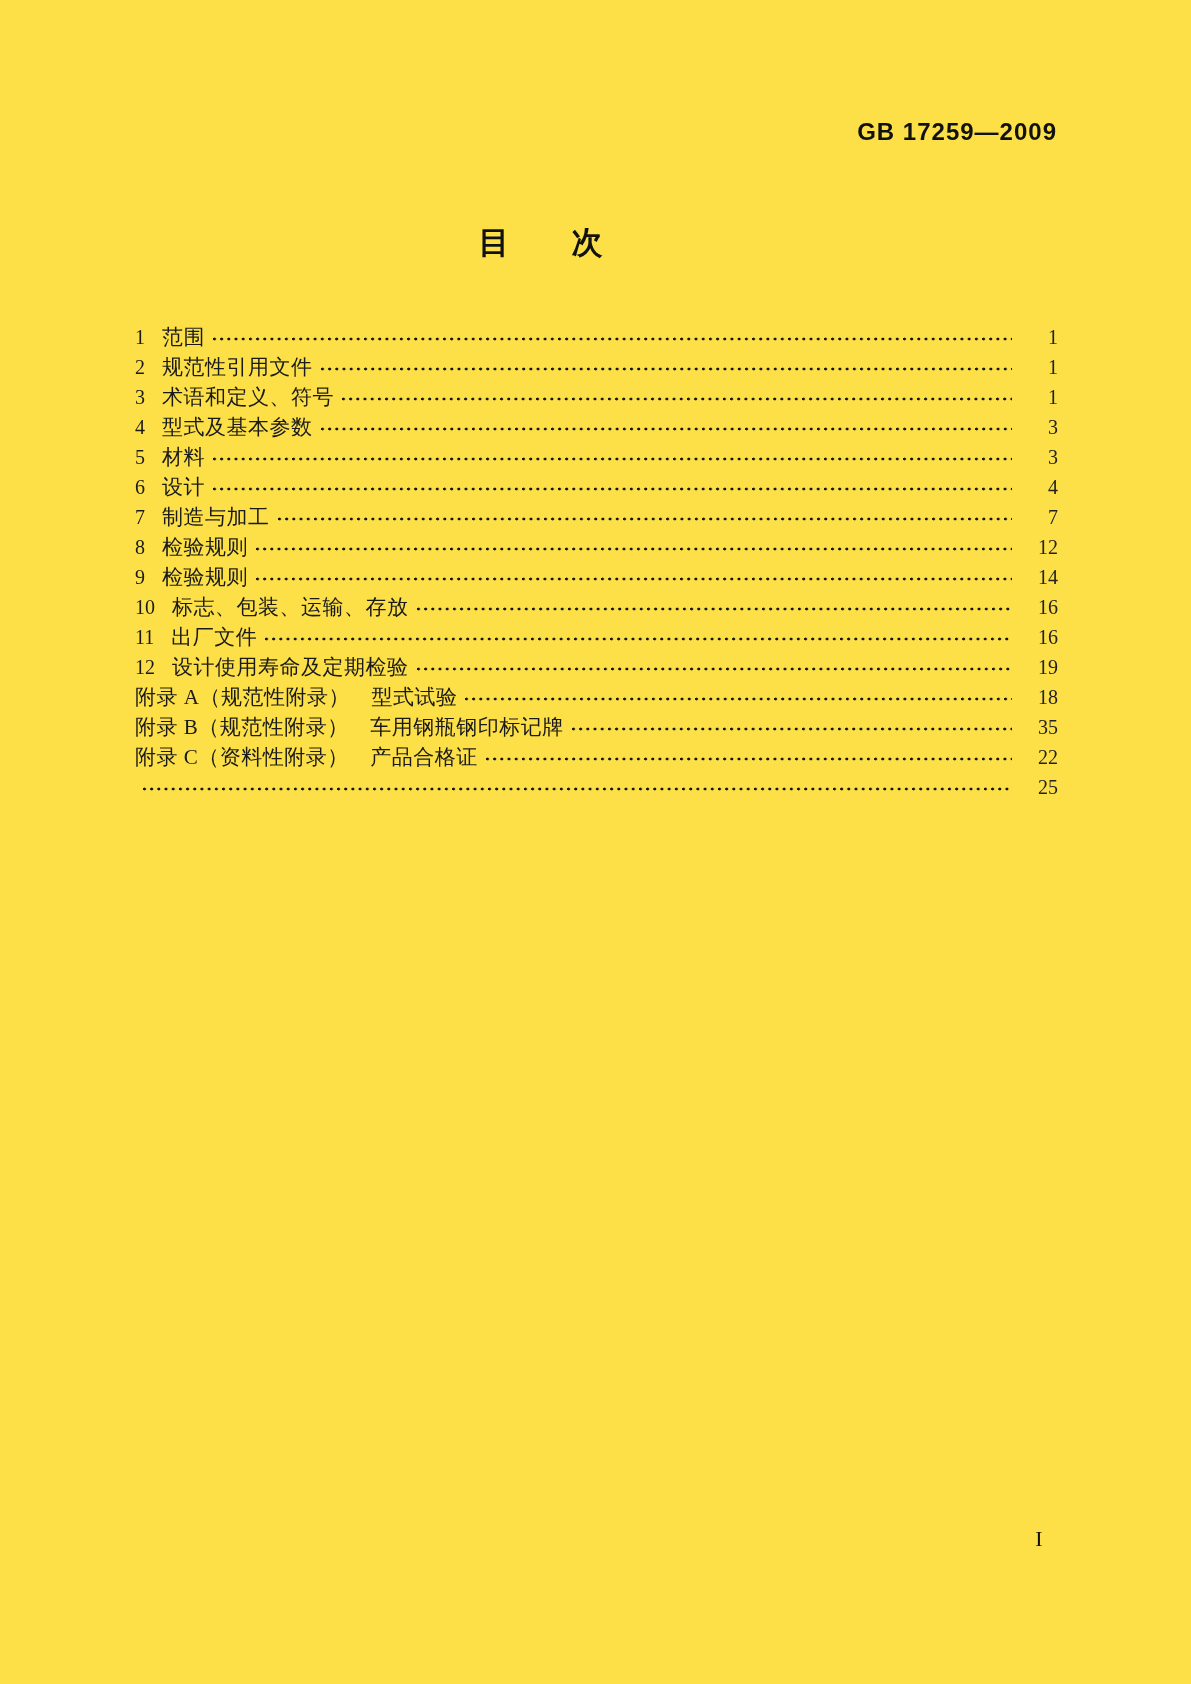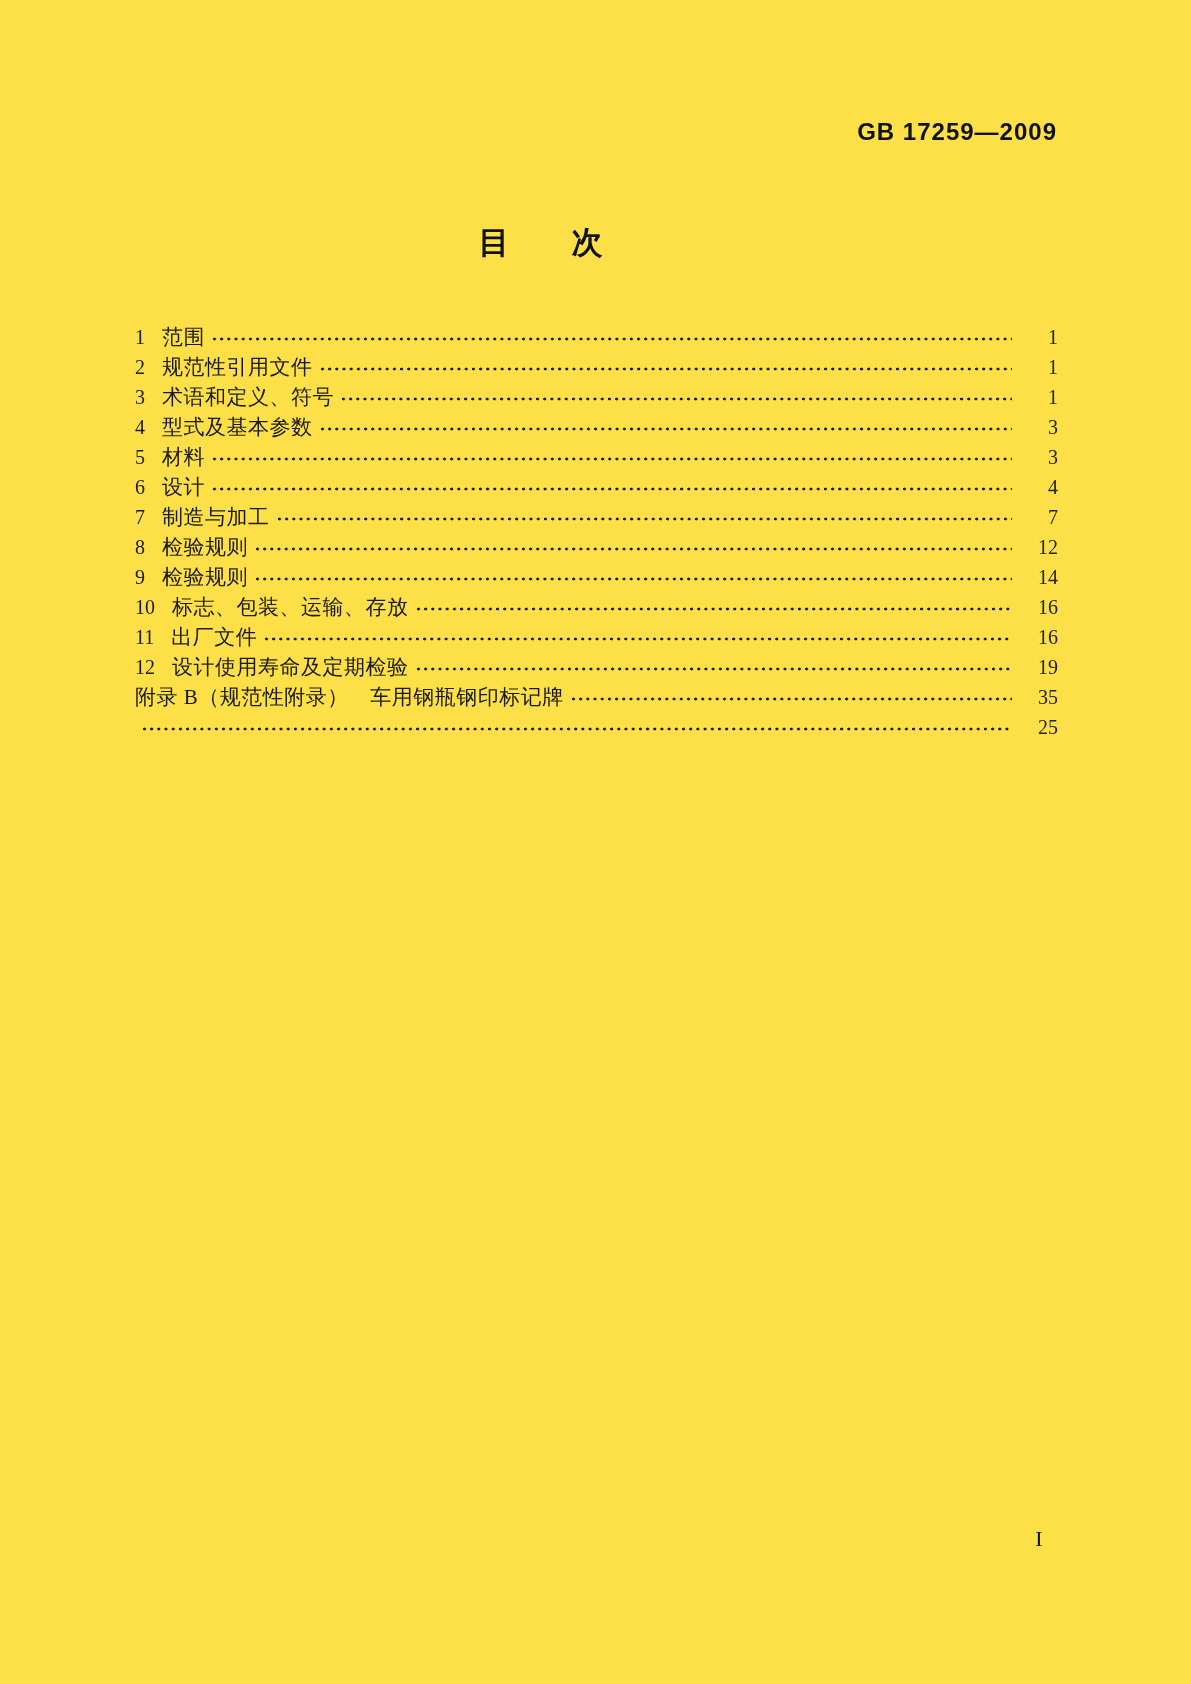--- a/index.html
+++ b/index.html
@@ -178,28 +178,40 @@
     <span class="toc-page">16</span>
   </div>
 
   <div class="toc-row">
     <span class="toc-num">12</span>
     <span class="toc-label">设计使用寿命及定期检验</span>
     <span class="toc-dots"></span>
     <span class="toc-page">19</span>
   </div>
 
+  <div class="toc-row">
+
+    <span class="toc-label">附录 A（规范性附录）　型式试验</span>
+    <span class="toc-dots"></span>
+    <span class="toc-page">18</span>
+  </div>
 
   <div class="toc-row">
 
     <span class="toc-label">附录 B（规范性附录）　车用钢瓶钢印标记牌</span>
     <span class="toc-dots"></span>
     <span class="toc-page">35</span>
   </div>
 
+  <div class="toc-row">
+
+    <span class="toc-label">附录 C（资料性附录）　产品合格证</span>
+    <span class="toc-dots"></span>
+    <span class="toc-page">22</span>
+  </div>
 
   <div class="toc-row">
 
     <span class="toc-dots"></span>
     <span class="toc-page">25</span>
   </div>
 </div>
 
   <div class="page-footer">I</div>
 </div>

